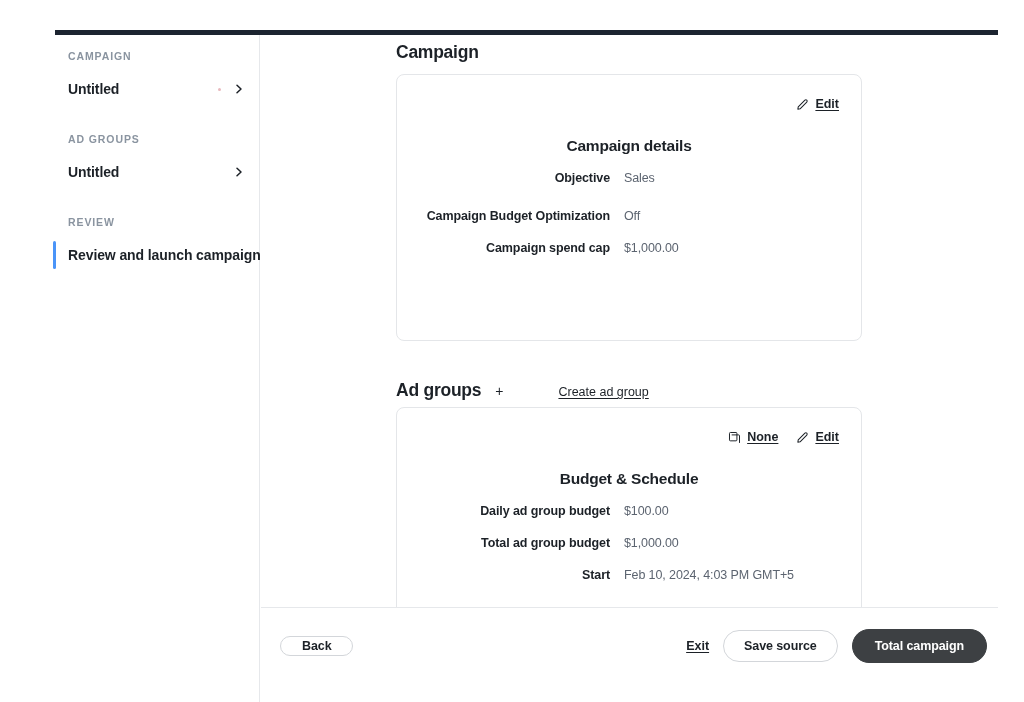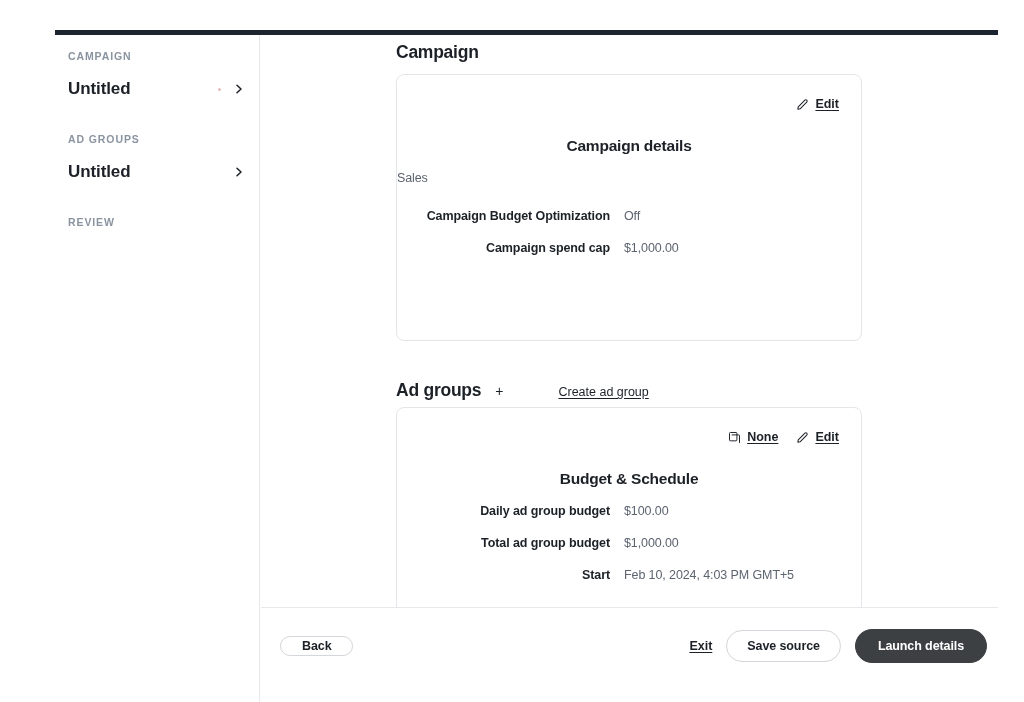--- a/index.html
+++ b/index.html
@@ -66,21 +66,21 @@
     height: 34px;
     display: flex;
     align-items: center;
     padding-left: 68px;
     padding-right: 14px;
     box-sizing: border-box;
     margin-top: 10px;
     cursor: pointer;
   }
   .nav-row .label {
-    font-size: 17px;
+    font-size: 14px;
     font-weight: 700;
     color: #1c2127;
     letter-spacing: -0.1px;
     white-space: nowrap;
   }
   .nav-row .spacer { flex: 1 1 auto; }
   .dot-marker {
     width: 3px;
     height: 3px;
     border-radius: 50%;
@@ -335,20 +335,23 @@
         <span class="chev">
           <svg viewBox="0 0 12 12" width="12" height="12" aria-hidden="true">
             <path d="M4 2.2 L8 6 L4 9.8" fill="none" stroke="#1c2127" stroke-width="1.5" stroke-linecap="round" stroke-linejoin="round"></path>
           </svg>
         </span>
       </div>
     </div>
 
     <div class="nav-group">
       <div class="nav-kicker" id="kicker-review">REVIEW</div>
+      <div class="nav-row active">
+        <span class="label">Review and launch campaign</span>
+      </div>
     </div>
 
   </nav>
 
   <main id="main">
 
     <div id="main-scroll">
 
       <h2 class="section-title" id="campaign-heading">Campaign</h2>
 
@@ -361,20 +364,21 @@
               </svg>
             </span>
             <span class="action-label">Edit</span>
           </span>
         </div>
 
         <div class="card-title">Campaign details</div>
 
         <div class="kv-list">
           <div class="kv-row">
+            <div class="kv-key">Objective</div>
             <div class="kv-val">Sales</div>
           </div>
           <div class="kv-row gap-before">
             <div class="kv-key">Campaign Budget Optimization</div>
             <div class="kv-val">Off</div>
           </div>
           <div class="kv-row">
             <div class="kv-key">Campaign spend cap</div>
             <div class="kv-val">$1,000.00</div>
           </div>
@@ -429,19 +433,19 @@
       </section>
 
     </div>
 
     <div id="footer">
       <div id="footer-inner">
         <button class="btn" id="btn-back">Back</button>
         <div id="footer-right">
           <span id="link-exit">Exit</span>
           <button class="btn" id="btn-save-draft">Save source</button>
-          <button class="btn" id="btn-launch">Launch details</button>
+          <button class="btn" id="btn-launch">Total campaign</button>
         </div>
       </div>
     </div>
 
   </main>
 </div>
 
 </body></html>

